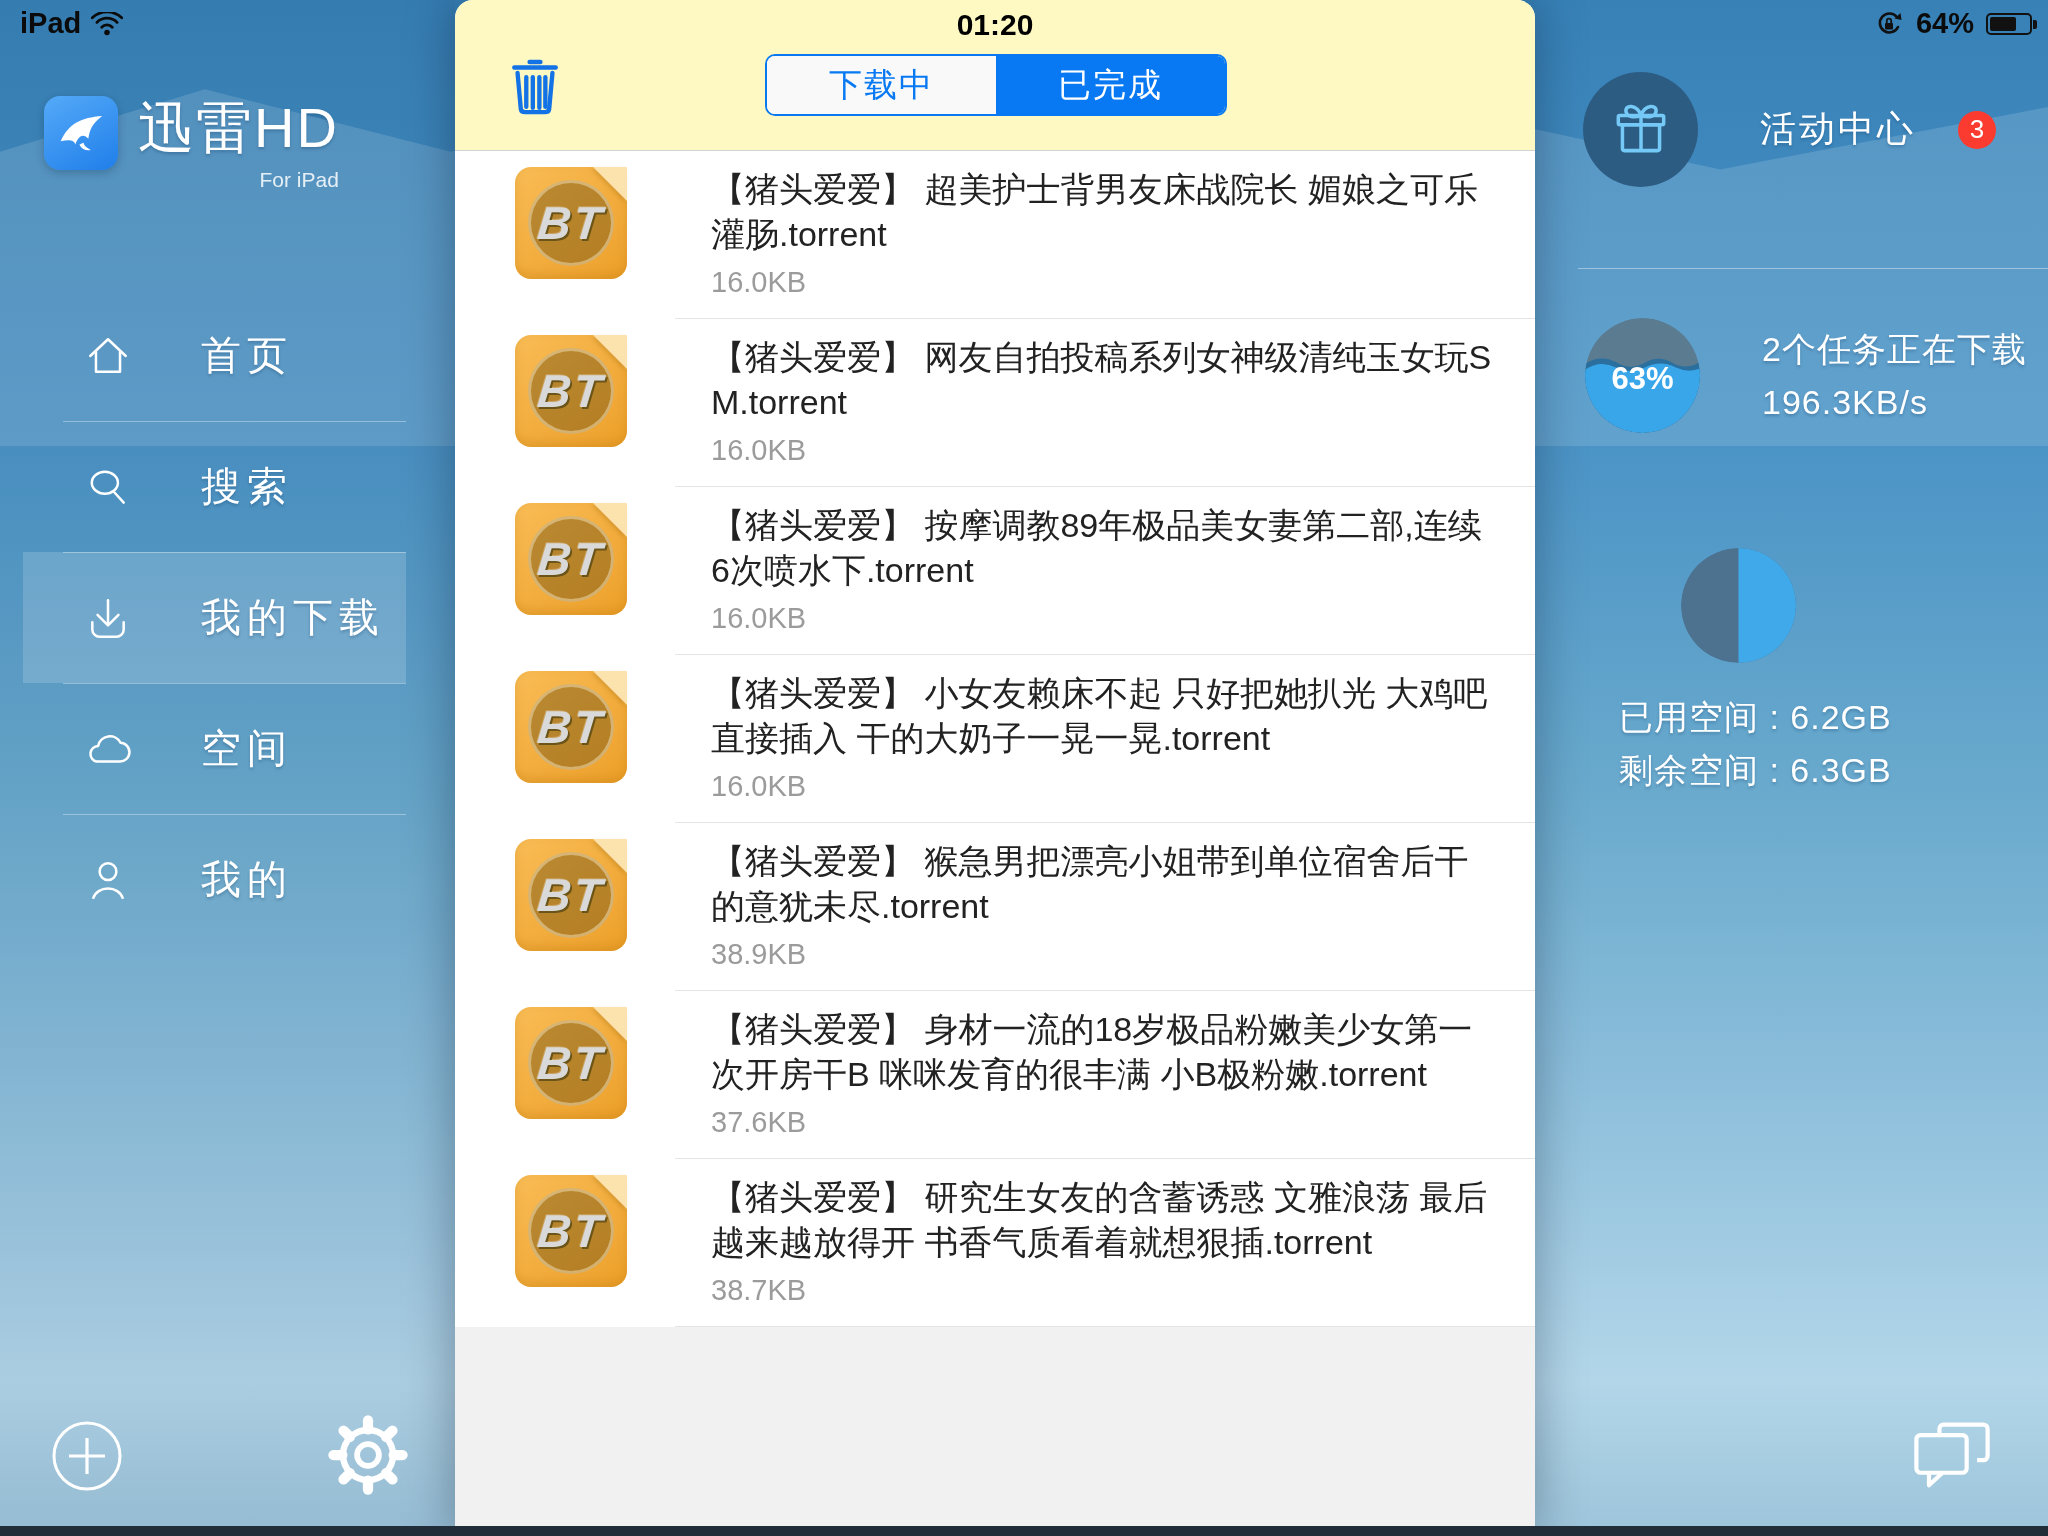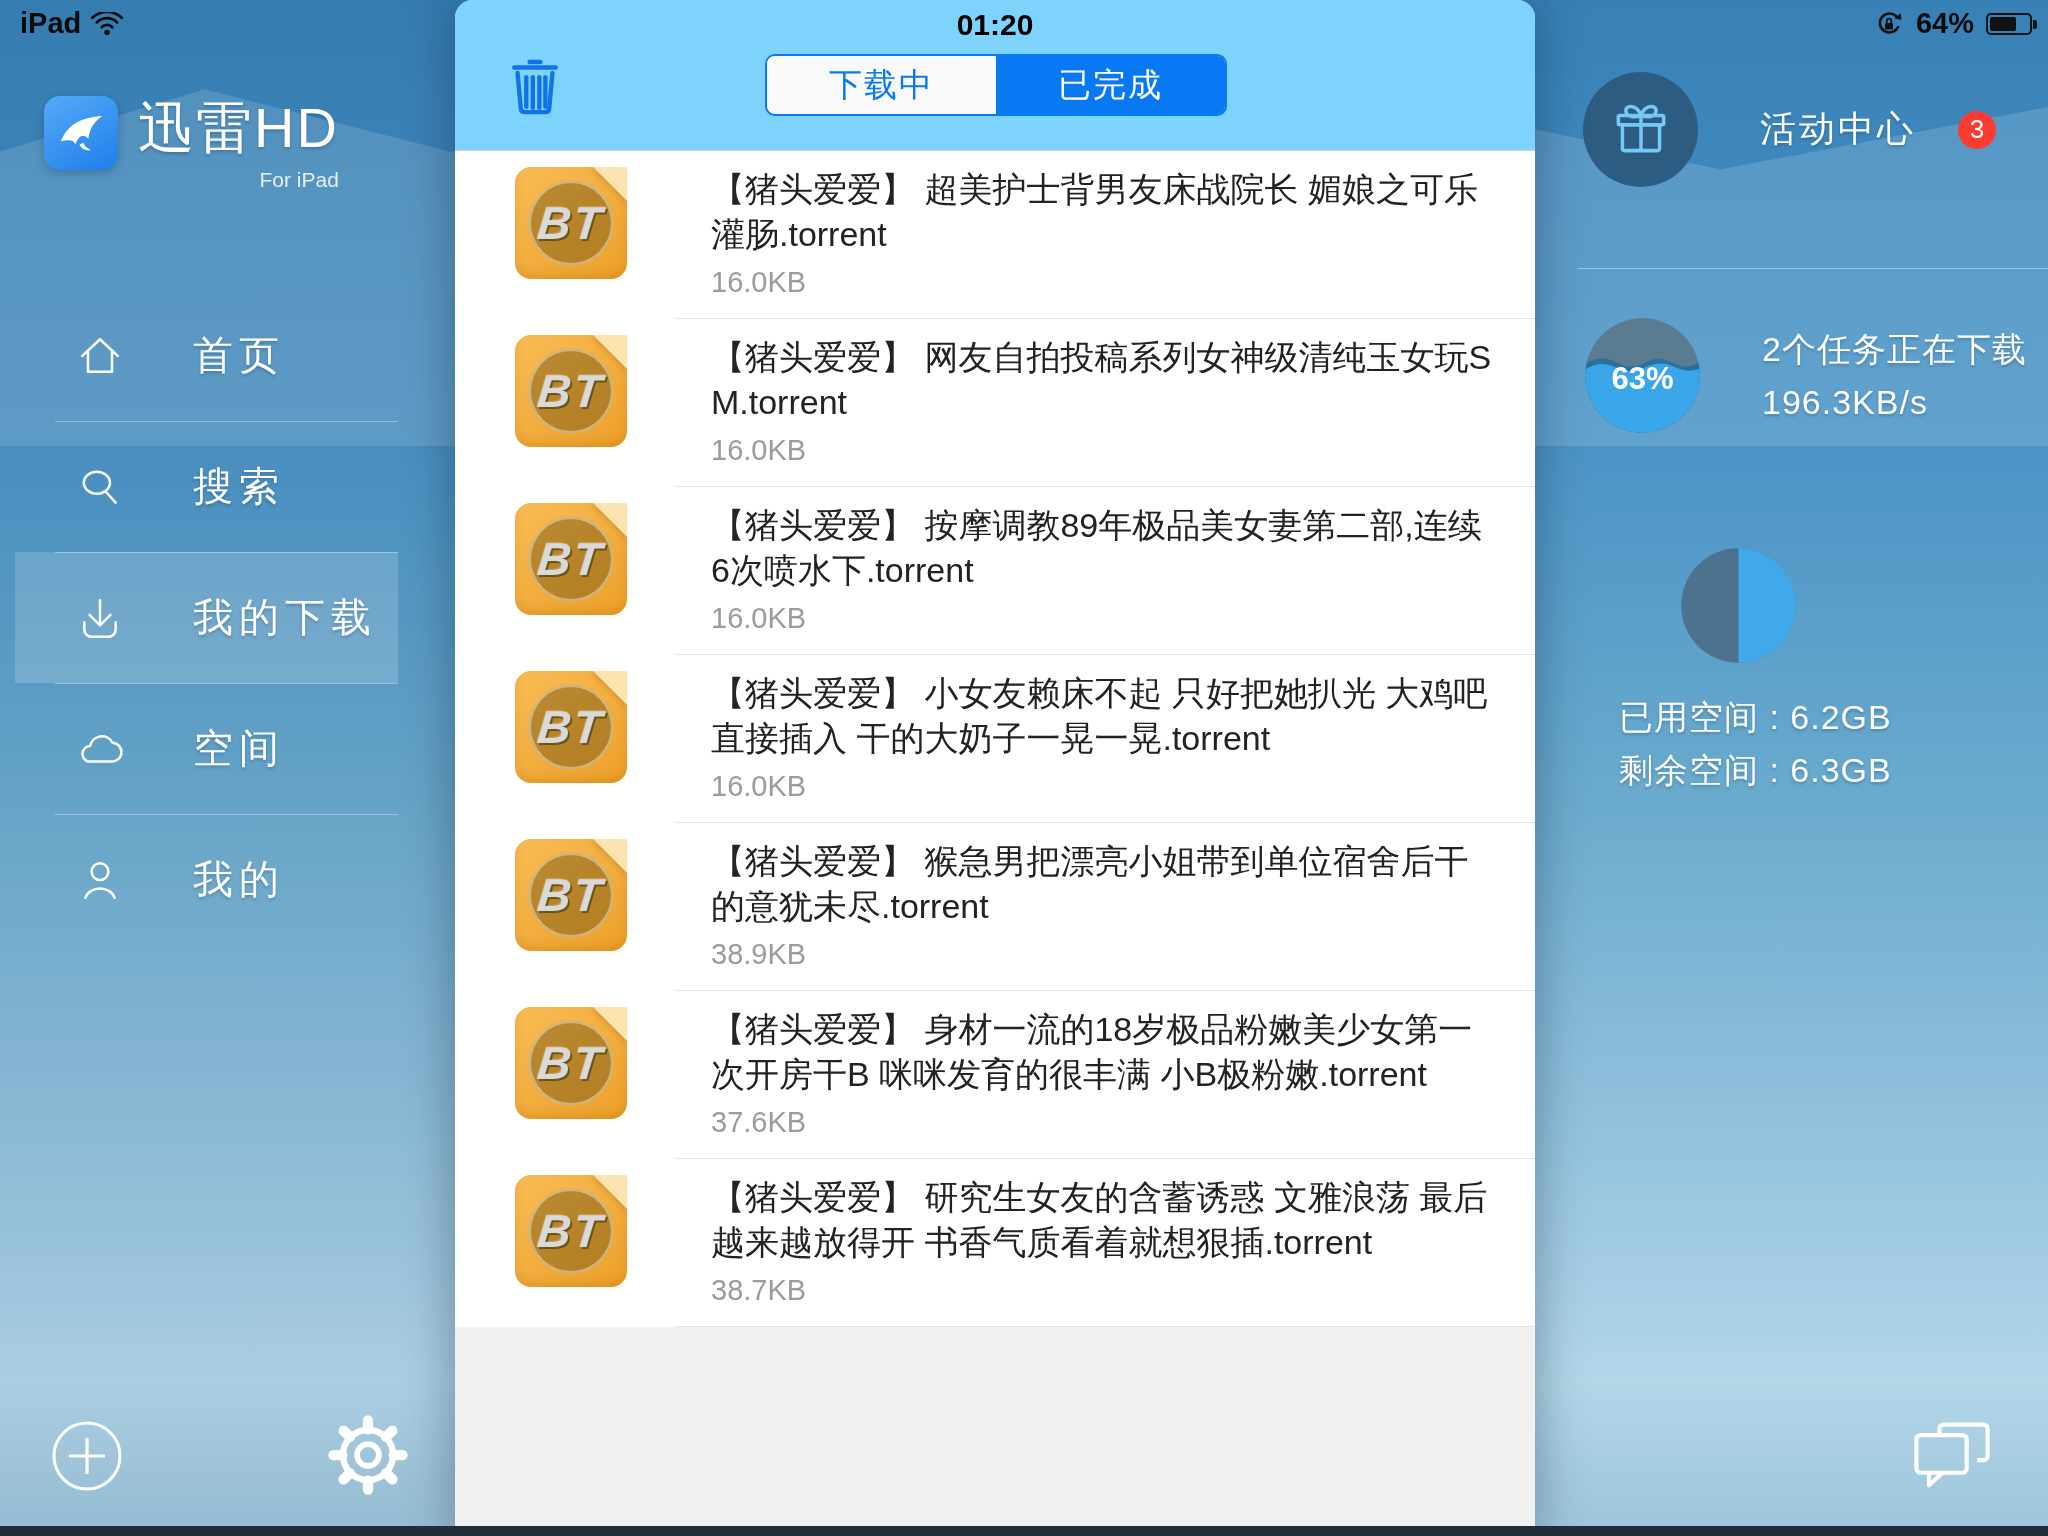--- a/index.html
+++ b/index.html
@@ -22,34 +22,34 @@
   .battery .nub{position:absolute;right:-7px;top:5px;width:4px;height:9px;background:#111;border-radius:0 2px 2px 0;}
 
   
   .sidebar{position:absolute;left:0;top:0;width:455px;bottom:0;z-index:1;background:rgba(10,45,75,.05);}
   .logo{position:absolute;left:44px;top:96px;display:flex;align-items:flex-start;}
   .logo-icon{width:74px;height:74px;border-radius:16px;background:linear-gradient(150deg,#55aaf8,#1f7ee9);
     display:flex;align-items:center;justify-content:center;box-shadow:0 3px 8px rgba(0,30,60,.25);}
   .logo-texts{margin-left:20px;}
   .logo-title{font-size:56px;font-weight:500;color:#fff;letter-spacing:2px;text-shadow:0 2px 3px rgba(0,40,80,.25);line-height:64px;}
   .logo-sub{font-size:21px;color:rgba(255,255,255,.85);text-align:right;margin-top:8px;}
-  .menu{position:absolute;left:8px;top:290px;width:383px;padding-left:7px;}
+  .menu{position:absolute;left:16px;top:290px;width:383px;padding-left:7px;}
   .menu-item{position:relative;height:131px;display:flex;align-items:center;cursor:pointer;}
   .menu-item::before{content:'';position:absolute;left:40px;right:0;top:0;height:1px;background:rgba(255,255,255,.35);}
   .menu-item:first-child::before{display:none;}
   .menu-item.selected{background:rgba(255,255,255,.16);}
   .menu-icon{width:46px;height:46px;margin-left:62px;flex:none;}
   .menu-label{margin-left:70px;font-size:40px;color:#fff;text-shadow:0 2px 3px rgba(0,40,80,.25);letter-spacing:6px;}
   .fab-plus{position:absolute;left:51px;top:1420px;width:72px;height:72px;cursor:pointer;}
   .fab-gear{position:absolute;left:327px;top:1414px;width:82px;height:82px;cursor:pointer;}
 
   
   .modal{position:absolute;left:455px;top:0;width:1080px;height:1536px;z-index:10;background:#f1f1f2;
     border-radius:18px 18px 0 0;overflow:hidden;box-shadow:0 0 50px rgba(0,15,35,.35);}
-  .modal-header{position:absolute;left:0;top:0;right:0;height:150px;background:#7dd3fc;border-bottom:1px solid #d4d4d4;}
+  .modal-header{position:absolute;left:0;top:0;right:0;height:150px;background:#fef9c3;border-bottom:1px solid #d4d4d4;}
   .modal-time{position:absolute;left:0;right:0;top:8px;text-align:center;font-size:30px;font-weight:600;color:#000;}
   .trash-btn{position:absolute;left:56px;top:56px;width:48px;height:60px;cursor:pointer;}
   .segmented{position:absolute;left:310px;top:54px;width:462px;height:62px;display:flex;
     border:2px solid #0879f2;border-radius:10px;overflow:hidden;box-sizing:border-box;}
   .seg{flex:1;display:flex;align-items:center;justify-content:center;font-size:33px;cursor:pointer;letter-spacing:2px;}
   .seg.inactive{color:#0879f2;background:#f9f9f9;}
   .seg.active{color:#fff;background:#0879f2;}
 
   .modal-list{position:absolute;left:0;top:151px;right:0;}
   .download-row{position:relative;min-height:168px;background:#fff;display:flex;align-items:flex-start;

